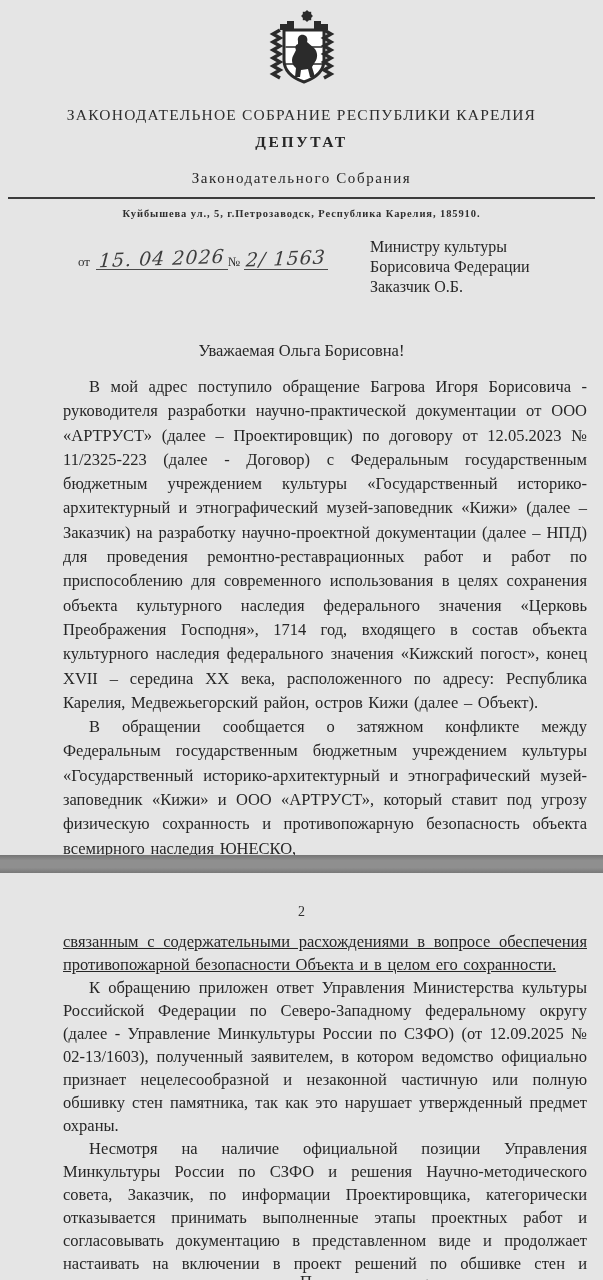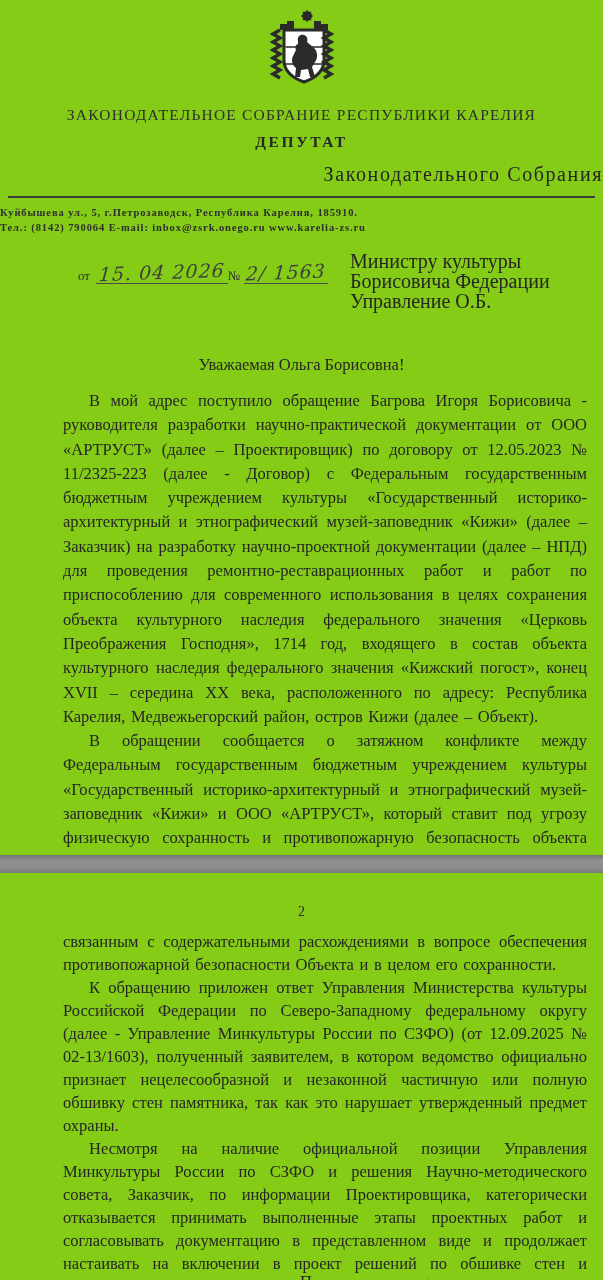--- a/index.html
+++ b/index.html
@@ -1,38 +1,38 @@
 <!DOCTYPE html>
 <html lang="ru"><head>
 <meta charset="utf-8">
 <style>
   html,body{margin:0;padding:0;background:#ffffff;}
   .sheet{
-    position:relative;width:603px;height:1280px;overflow:hidden;background:#84cc16;
+    position:relative;width:603px;height:1280px;overflow:hidden;background:#e5e5e5;
     font-family:"Liberation Serif", serif;color:#262626;
   }
   
   .emblem{display:block;margin:8px auto 0;}
   .org-name{margin-top:14px;text-align:center;font-size:15.5px;letter-spacing:1.2px;color:#2e2e2e;}
   .role-title{margin-top:9px;text-align:center;font-size:15.5px;font-weight:bold;letter-spacing:2.6px;}
-  .role-subtitle{margin-top:12px;text-align:right;font-size:20px;letter-spacing:1.6px;}
+  .role-subtitle{margin-top:19px;text-align:center;font-size:15px;letter-spacing:1.6px;}
   .rule{margin:10px 8px 0;border-top:2px solid #3c3c3c;height:0;}
-  .address{margin-top:7px;font-size:10.5px;letter-spacing:0.9px;line-height:15px;color:#2e2e2e;font-weight:bold;}
+  .address{margin-top:7px;text-align:center;font-size:10.5px;letter-spacing:0.9px;line-height:15px;color:#2e2e2e;font-weight:bold;}
   
   .ref-row{display:flex;align-items:flex-start;margin:16px 0 0 78px;}
   .ref{width:268px;font-size:13px;padding-top:10px;white-space:nowrap;}
   .lbl{color:#2e2e2e;text-align:right;}
   .hand-line{display:inline-block;border-bottom:1.2px solid #4a4a4a;text-align:center;height:22px;vertical-align:bottom;}
   .hand-line.date{width:132px;margin-left:6px;}
   .hand-line.num{width:84px;margin-left:4px;}
   .hand{
     font-family:"DejaVu Serif", serif;font-style:italic;font-size:19px;color:#3e3e3e;
     display:inline-block;transform:rotate(-2deg) skewX(-6deg);letter-spacing:1px;white-space:nowrap;
   }
-  .addressee{margin-left:4px;font-size:20px;line-height:20px;color:#262626;}
+  .addressee{margin-left:24px;font-size:16px;line-height:20px;color:#262626;}
   
   .salutation{margin-top:44px;text-align:center;font-size:16.5px;}
   .bodytext{margin:0 16px 0 63px;font-size:16.5px;line-height:24.3px;text-align:justify;text-indent:26px;
             word-spacing:1.5px;}
   .first-para{margin-top:14px;}
   
   .band{position:absolute;left:0;top:855px;width:603px;height:18px;
         background:linear-gradient(#747474,#8f8f8f 30%,#8f8f8f 70%,#787878);}
   .pagenum{position:absolute;left:0;top:904px;width:100%;text-align:center;font-size:14px;color:#2e2e2e;}
   .page2{position:absolute;left:0;top:930px;right:0;}
@@ -61,44 +61,43 @@
   </svg>
 
   <div class="org-name">ЗАКОНОДАТЕЛЬНОЕ СОБРАНИЕ РЕСПУБЛИКИ КАРЕЛИЯ</div>
   <div class="role-title">ДЕПУТАТ</div>
   <div class="role-subtitle">Законодательного Собрания</div>
 
   <div class="rule"></div>
 
   <div class="address">
     <div>Куйбышева ул., 5, г.Петрозаводск, Республика Карелия, 185910.</div>
-    <div>Тел.: (8142) 790064 E-mail: inbox@zsrk.onego.ru    www.karelia-zs.ru</div>
   </div>
 
   <div class="ref-row">
     <div class="ref">
       <span class="lbl">от</span><span class="hand-line date"><span class="hand">15. 04 2026</span></span><span class="lbl">№</span><span class="hand-line num"><span class="hand">2/ 1563</span></span>
     </div>
     <div class="addressee">
       <div>Министру культуры</div>
       <div>Борисовича Федерации</div>
-      <div>Управление О.Б.</div>
+      <div>Заказчик О.Б.</div>
     </div>
   </div>
 
   <div class="salutation">Уважаемая Ольга Борисовна!</div>
 
   <p class="bodytext first-para">В мой адрес поступило обращение Багрова Игоря Борисовича - руководителя разработки научно-практической документации от ООО «АРТРУСТ» (далее – Проектировщик) по договору от 12.05.2023 № 11/2325-223 (далее - Договор) с Федеральным государственным бюджетным учреждением культуры «Государственный историко-архитектурный и этнографический музей-заповедник «Кижи» (далее – Заказчик) на разработку научно-проектной документации (далее – НПД) для проведения ремонтно-реставрационных работ и работ по приспособлению для современного использования в целях сохранения объекта культурного наследия федерального значения «Церковь Преображения Господня», 1714 год, входящего в состав объекта культурного наследия федерального значения «Кижский погост», конец XVII – середина XX века, расположенного по адресу: Республика Карелия, Медвежьегорский район, остров Кижи (далее – Объект).</p>
   <p class="bodytext">В обращении сообщается о затяжном конфликте между Федеральным государственным бюджетным учреждением культуры «Государственный историко-архитектурный и этнографический музей-заповедник «Кижи» и ООО «АРТРУСТ», который ставит под угрозу физическую сохранность и противопожарную безопасность объекта всемирного наследия ЮНЕСКО,</p>
 
   <div class="band"></div>
 
   <div class="pagenum">2</div>
 
   <div class="page2">
-    <p class="bodytext" style="text-indent:0;">связанным с содержательными расхождениями в вопросе обеспечения противопожарной безопасности Объекта и в целом его сохранности.</p>
+    <p class="bodytext" style="text-indent:0;text-decoration:underline;">связанным с содержательными расхождениями в вопросе обеспечения противопожарной безопасности Объекта и в целом его сохранности.</p>
     <p class="bodytext">К обращению приложен ответ Управления Министерства культуры Российской Федерации по Северо-Западному федеральному округу (далее - Управление Минкультуры России по СЗФО) (от 12.09.2025 № 02-13/1603), полученный заявителем, в котором ведомство официально признает нецелесообразной и незаконной частичную или полную обшивку стен памятника, так как это нарушает утвержденный предмет охраны.</p>
     <p class="bodytext">Несмотря на наличие официальной позиции Управления Минкультуры России по СЗФО и решения Научно-методического совета, Заказчик, по информации Проектировщика, категорически отказывается принимать выполненные этапы проектных работ и согласовывать документацию в представленном виде и продолжает настаивать на включении в проект решений по обшивке стен и установке водяной системы пожаротушения. В обращении указывается, что Заказчик</p>
   </div>
 
   <span class="partial-line">П</span>
 
 </div>
 
 </body></html>

